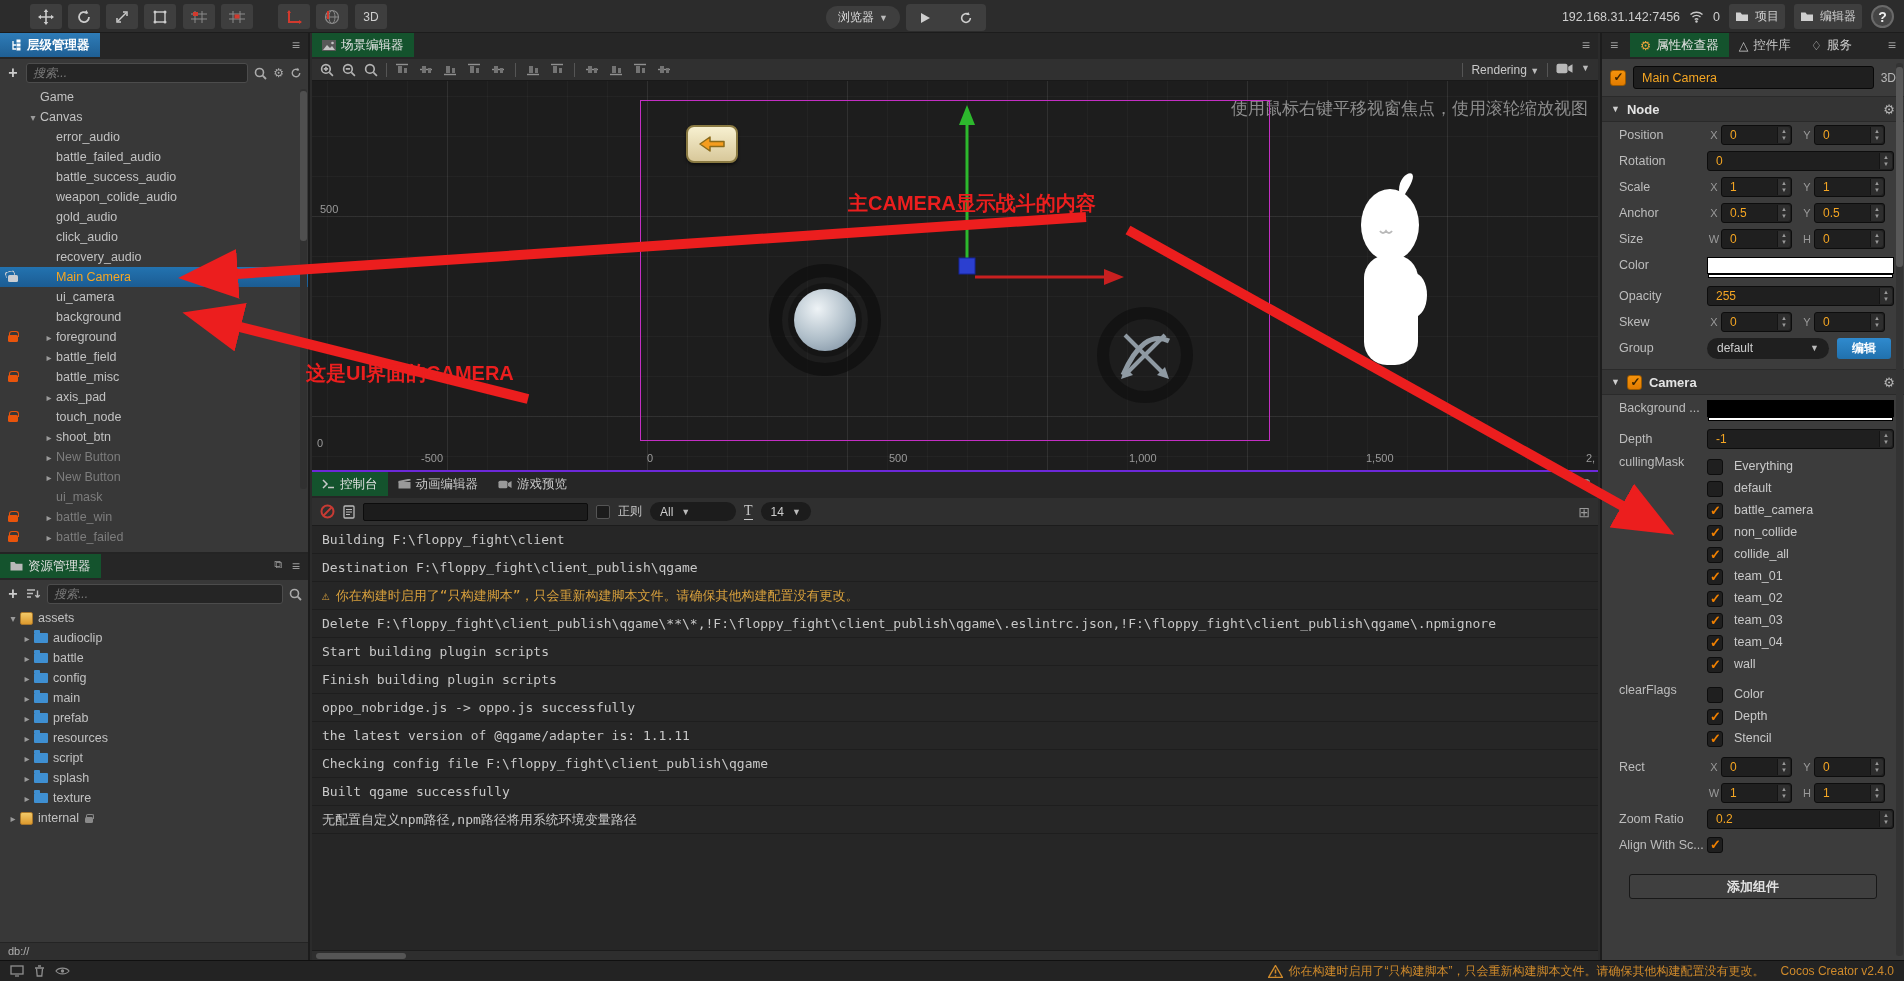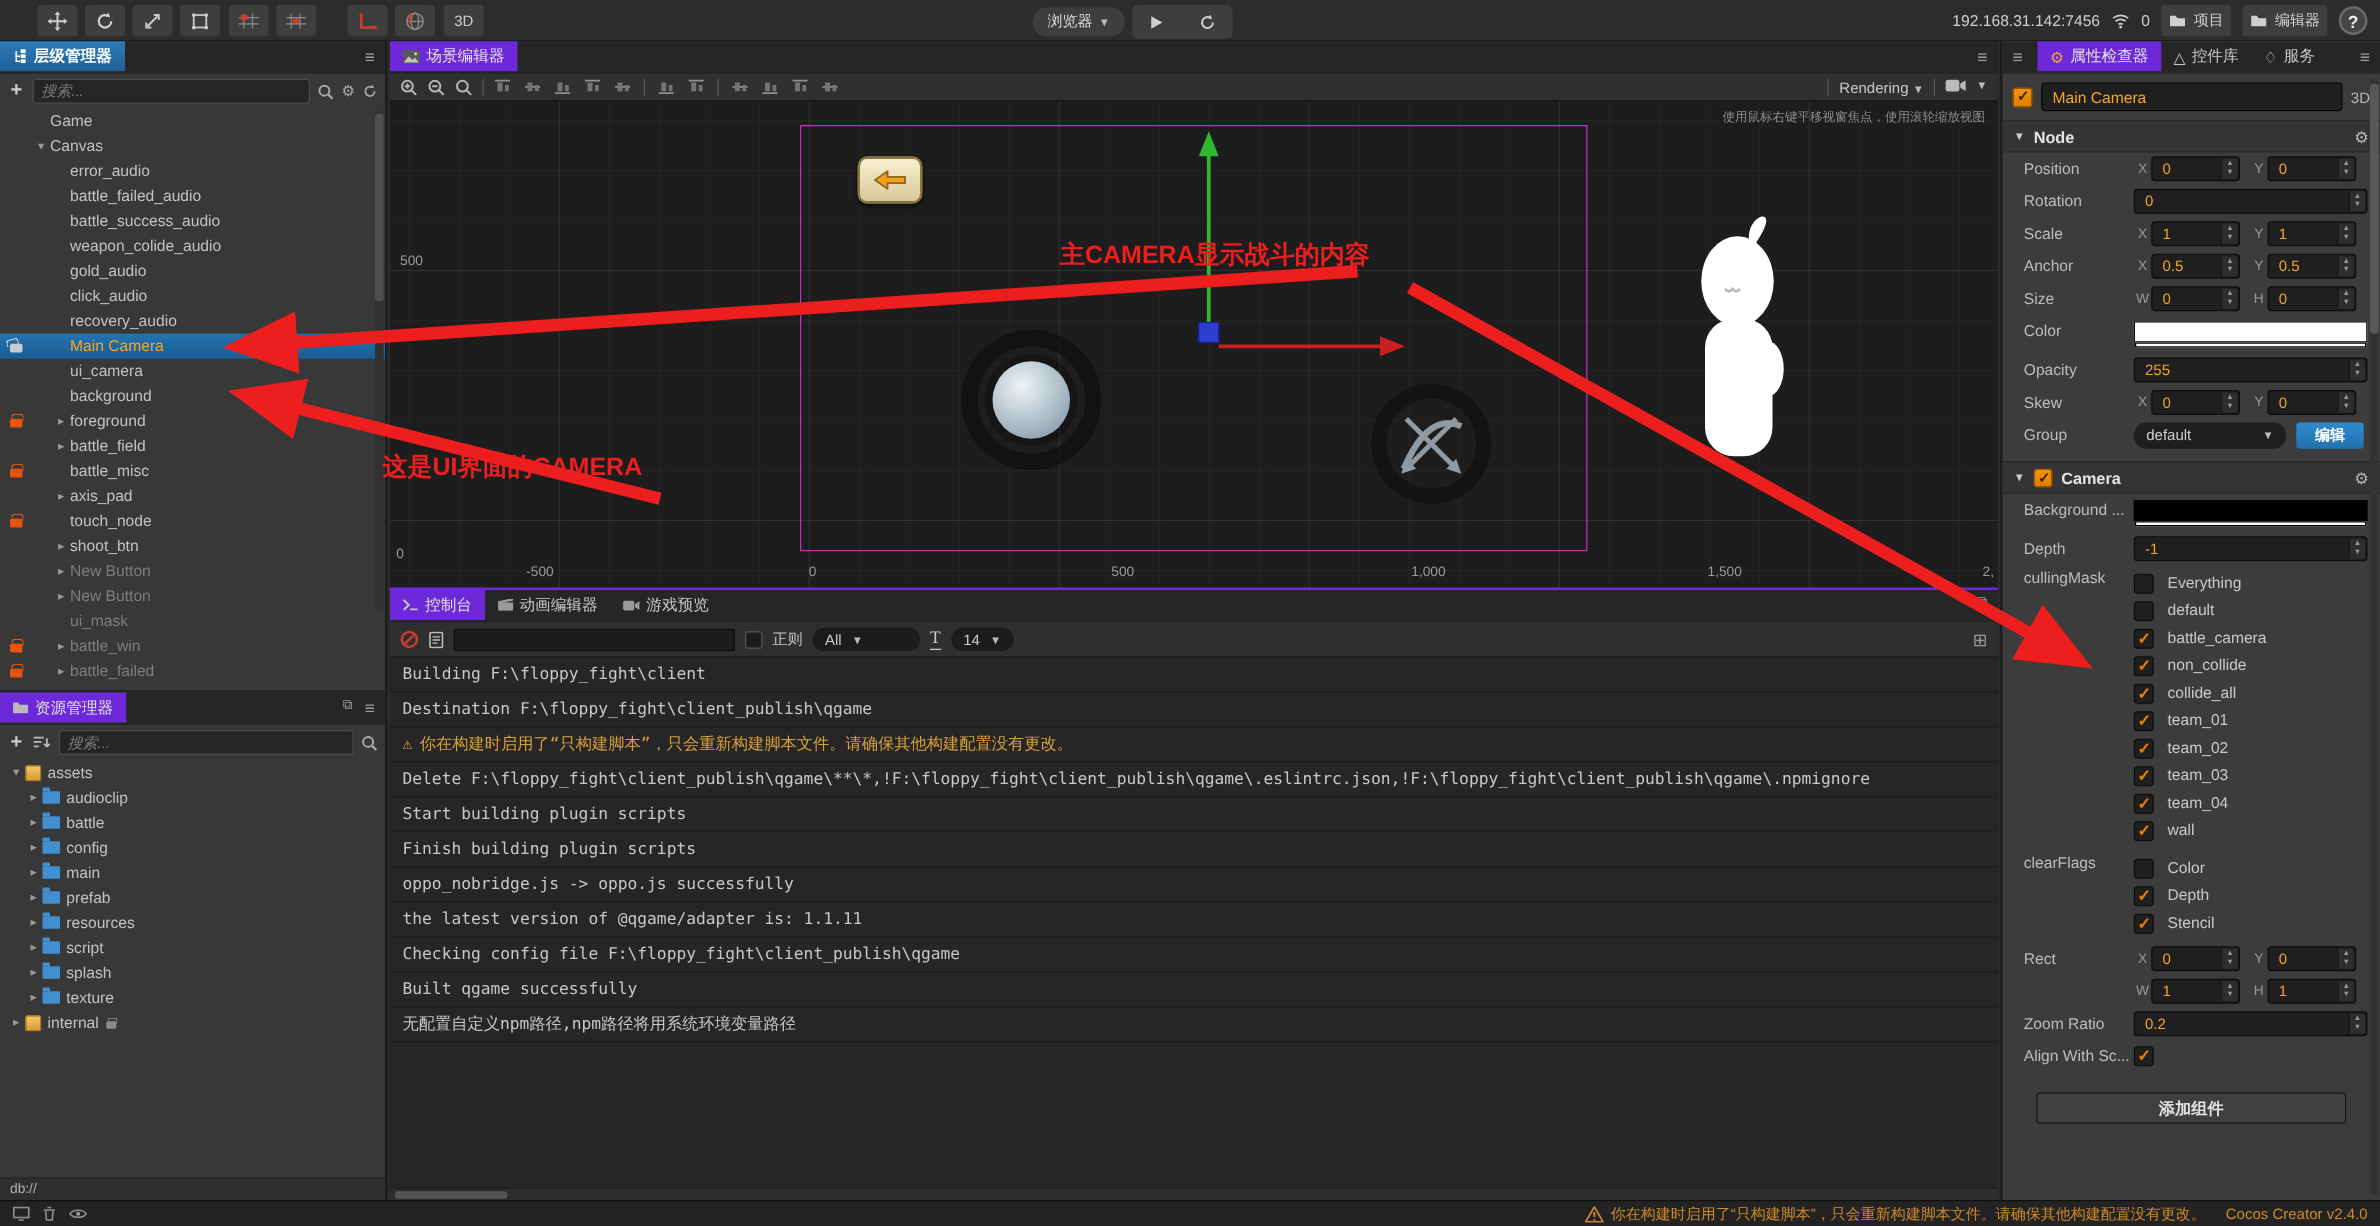--- a/index.html
+++ b/index.html
@@ -13,21 +13,21 @@
 .pill{height:23px;background:#3e3e3e;border-radius:12px;display:flex;align-items:center;gap:5px;padding:0 12px;color:#ddd;font-size:12px}
 .playgrp{height:27px;background:#3e3e3e;border-radius:4px;display:flex;align-items:center}
 .playgrp .tbtn{background:transparent;min-width:40px}
 .iptext{color:#cfcfcf;font-size:12.5px}
 .helpbtn{width:23px;height:23px;border-radius:50%;background:#454545;border:2px solid #6a6a6a;color:#eee;font-weight:bold;font-size:14px;display:flex;align-items:center;justify-content:center}
 .caret{font-size:9px;color:#bbb}
 
 .tabbar{height:26px;background:#262626;display:flex;align-items:flex-start;position:relative}
 .ptab{height:24px;padding:0 10px;display:flex;align-items:center;gap:5px;font-size:12.5px;color:#c9c9c9}
 .ptab.blue{background:linear-gradient(#2e7cb8,#1f5f94);color:#fff;font-weight:bold}
-.ptab.gray{background:#6d28d9;color:#e2e2e2}
+.ptab.gray{background:#14532d;color:#e2e2e2}
 .burger{position:absolute;right:8px;top:5px;color:#9a9a9a;font-size:14px;line-height:1}
 .searchrow{height:28px;display:flex;align-items:center;padding:0 6px;gap:6px}
 .plusbtn{color:#ccc;font-size:16px;font-weight:bold;width:14px;text-align:center}
 .searchbox{flex:1;height:20px;background:#252525;border:1px solid #4c4c4c;border-radius:3px;color:#7a7a7a;font-style:italic;font-size:12px;display:flex;align-items:center;padding:0 6px}
 
 .leftcol{position:absolute;top:33px;left:0;width:310px;bottom:21px;background:#383838;border-right:2px solid #1c1c1c}
 .hier{position:absolute;top:0;left:0;right:0;height:519px;display:flex;flex-direction:column}
 .assets{position:absolute;top:519px;left:0;right:0;bottom:18px;display:flex;flex-direction:column;border-top:2px solid #242424}
 .tree{flex:1;overflow:hidden;font-size:12.5px;position:relative}
 .hrow{height:20px;display:flex;align-items:center;color:#c2c2c2}
@@ -51,21 +51,21 @@
 .vscroll .thumb{position:absolute;left:0;right:0;top:2px;height:150px;background:#4f4f4f;border-radius:3px}
 
 .centercol{position:absolute;left:312px;top:33px;width:1286px;bottom:21px}
 .scenepanel{position:absolute;top:0;left:0;right:0;height:437px;background:#1d1d1d}
 .scenetools{height:22px;background:#303030;border-bottom:1px solid #191919;display:flex;align-items:center;gap:8px;padding:0 8px;position:relative}
 .sep{width:1px;height:14px;background:#555}
 .ali{opacity:.75}
 .scanvas{position:absolute;top:48px;left:0;right:0;bottom:0;background:#1d1d1d;overflow:hidden;
 background-image:linear-gradient(rgba(140,140,140,.12) 1px,transparent 1px),linear-gradient(90deg,rgba(140,140,140,.12) 1px,transparent 1px),linear-gradient(rgba(140,140,140,.06) 1px,transparent 1px),linear-gradient(90deg,rgba(140,140,140,.06) 1px,transparent 1px);
 background-size:200px 200px,200px 200px,40px 40px,40px 40px;background-position:-20px 135px,135px -20px,20px 15px,15px 20px}
-.hint{position:absolute;top:6px;right:10px;color:#8d8d8d;font-size:10px}
+.hint{position:absolute;top:16px;right:10px;color:#8d8d8d;font-size:17px}
 .designrect{position:absolute;left:328px;top:19px;width:630px;height:341px;border:1px solid #c32ec3}
 .rlabel{position:absolute;color:#9a9a9a;font-size:11px}
 .joyring{position:absolute;left:457px;top:183px;width:112px;height:112px;border-radius:50%;border:13px solid rgba(10,10,10,.55)}
 .joyball{position:absolute;left:482px;top:208px;width:62px;height:62px;border-radius:50%;background:radial-gradient(circle at 38% 32%,#eef3f6,#aebdc8 55%,#74879a);box-shadow:0 0 0 6px rgba(0,0,0,.25)}
 .bowring{position:absolute;left:785px;top:226px;width:96px;height:96px;border-radius:50%;border:12px solid rgba(10,10,10,.5);display:flex;align-items:center;justify-content:center}
 .ybtn{position:absolute;left:374px;top:44px;width:52px;height:38px;border-radius:8px;background:linear-gradient(#f7f0d0,#d8c89a);border:2px solid #8a7a42;box-shadow:0 2px 3px rgba(0,0,0,.5);display:flex;align-items:center;justify-content:center}
 .consolepanel{position:absolute;top:437px;left:0;right:0;bottom:0;background:#262626;border-top:2px solid #6d28d9;display:flex;flex-direction:column}
 .ctoolbar{height:28px;background:#2f2f2f;border-bottom:1px solid #1c1c1c;display:flex;align-items:center;gap:8px;padding:0 8px;position:relative}
 .cinput{width:225px;height:18px;background:#1c1c1c;border:1px solid #0c0c0c;border-radius:2px}
 .ccheck{width:14px;height:14px;background:#1c1c1c;border:1px solid #555;border-radius:2px}

